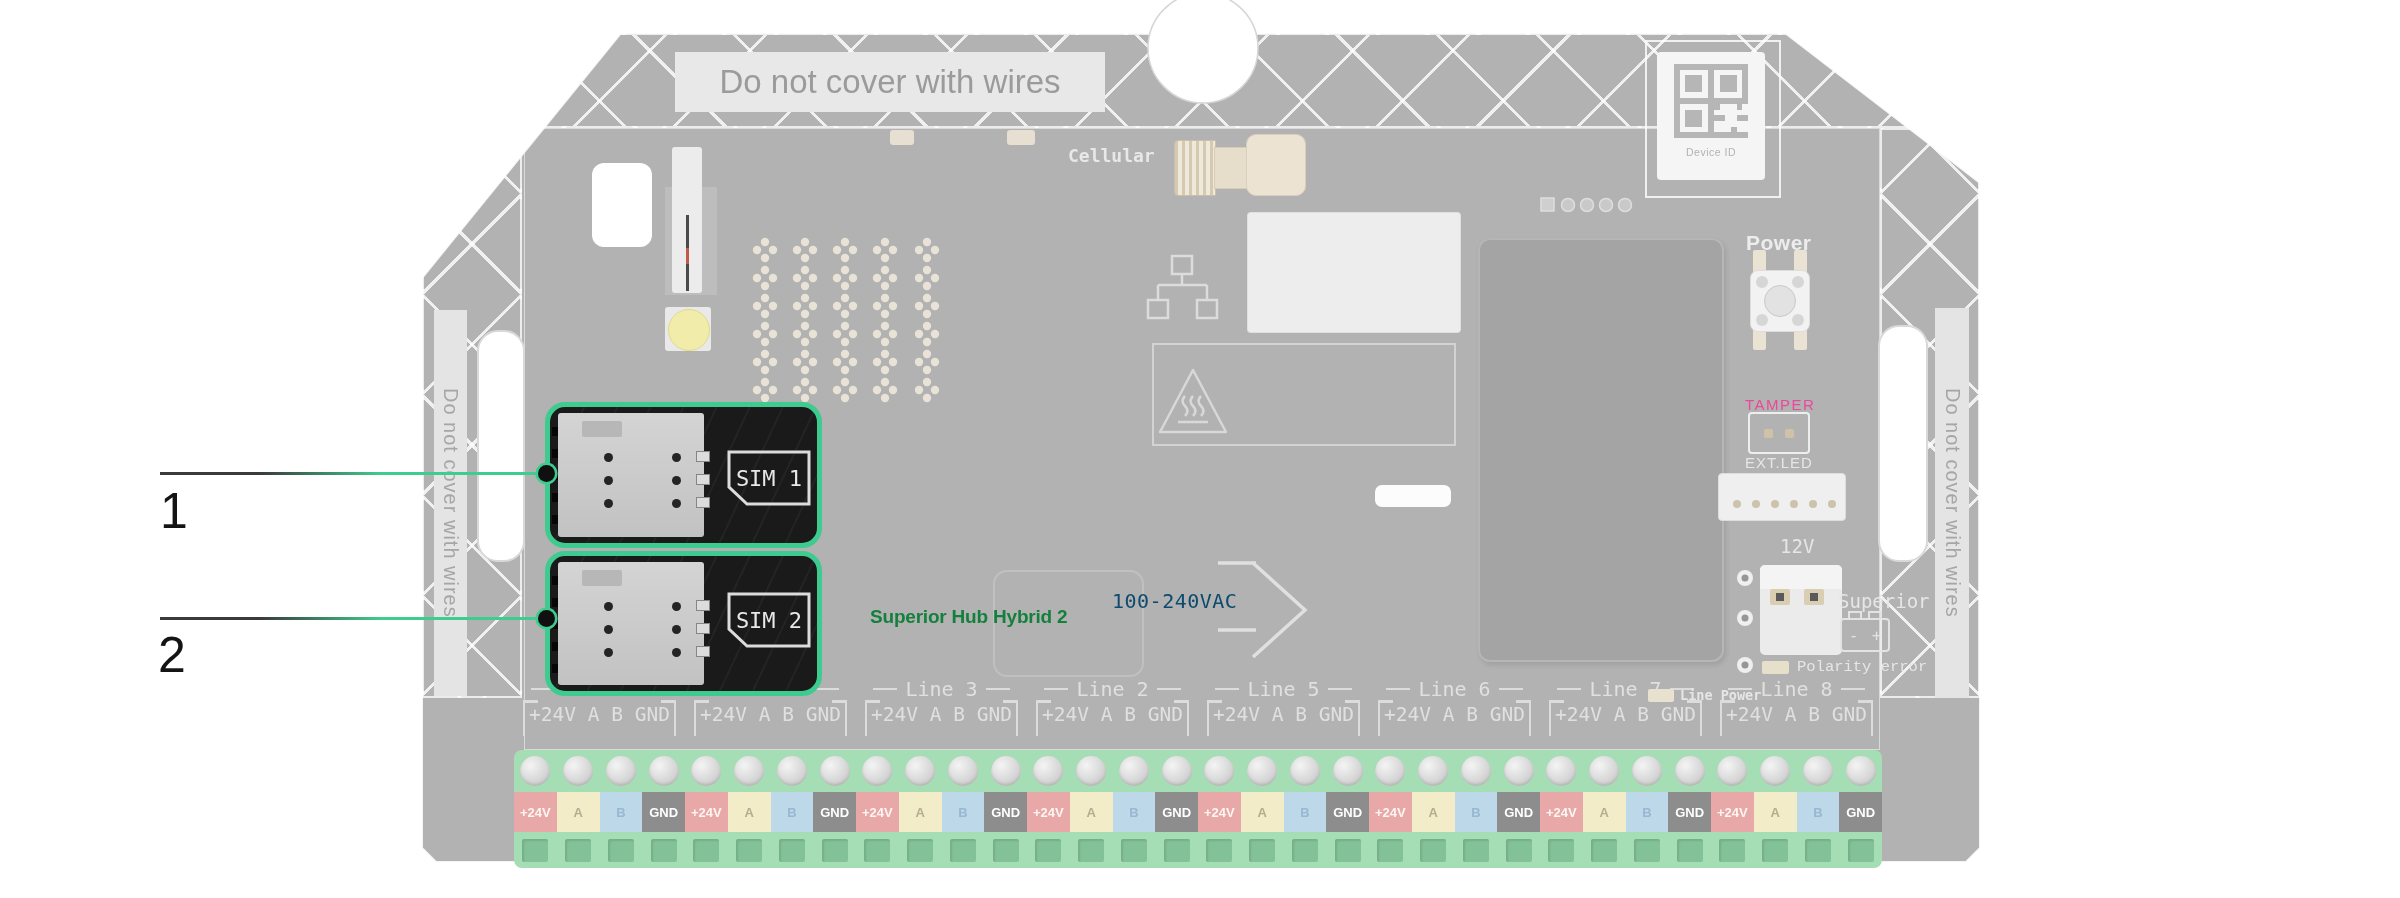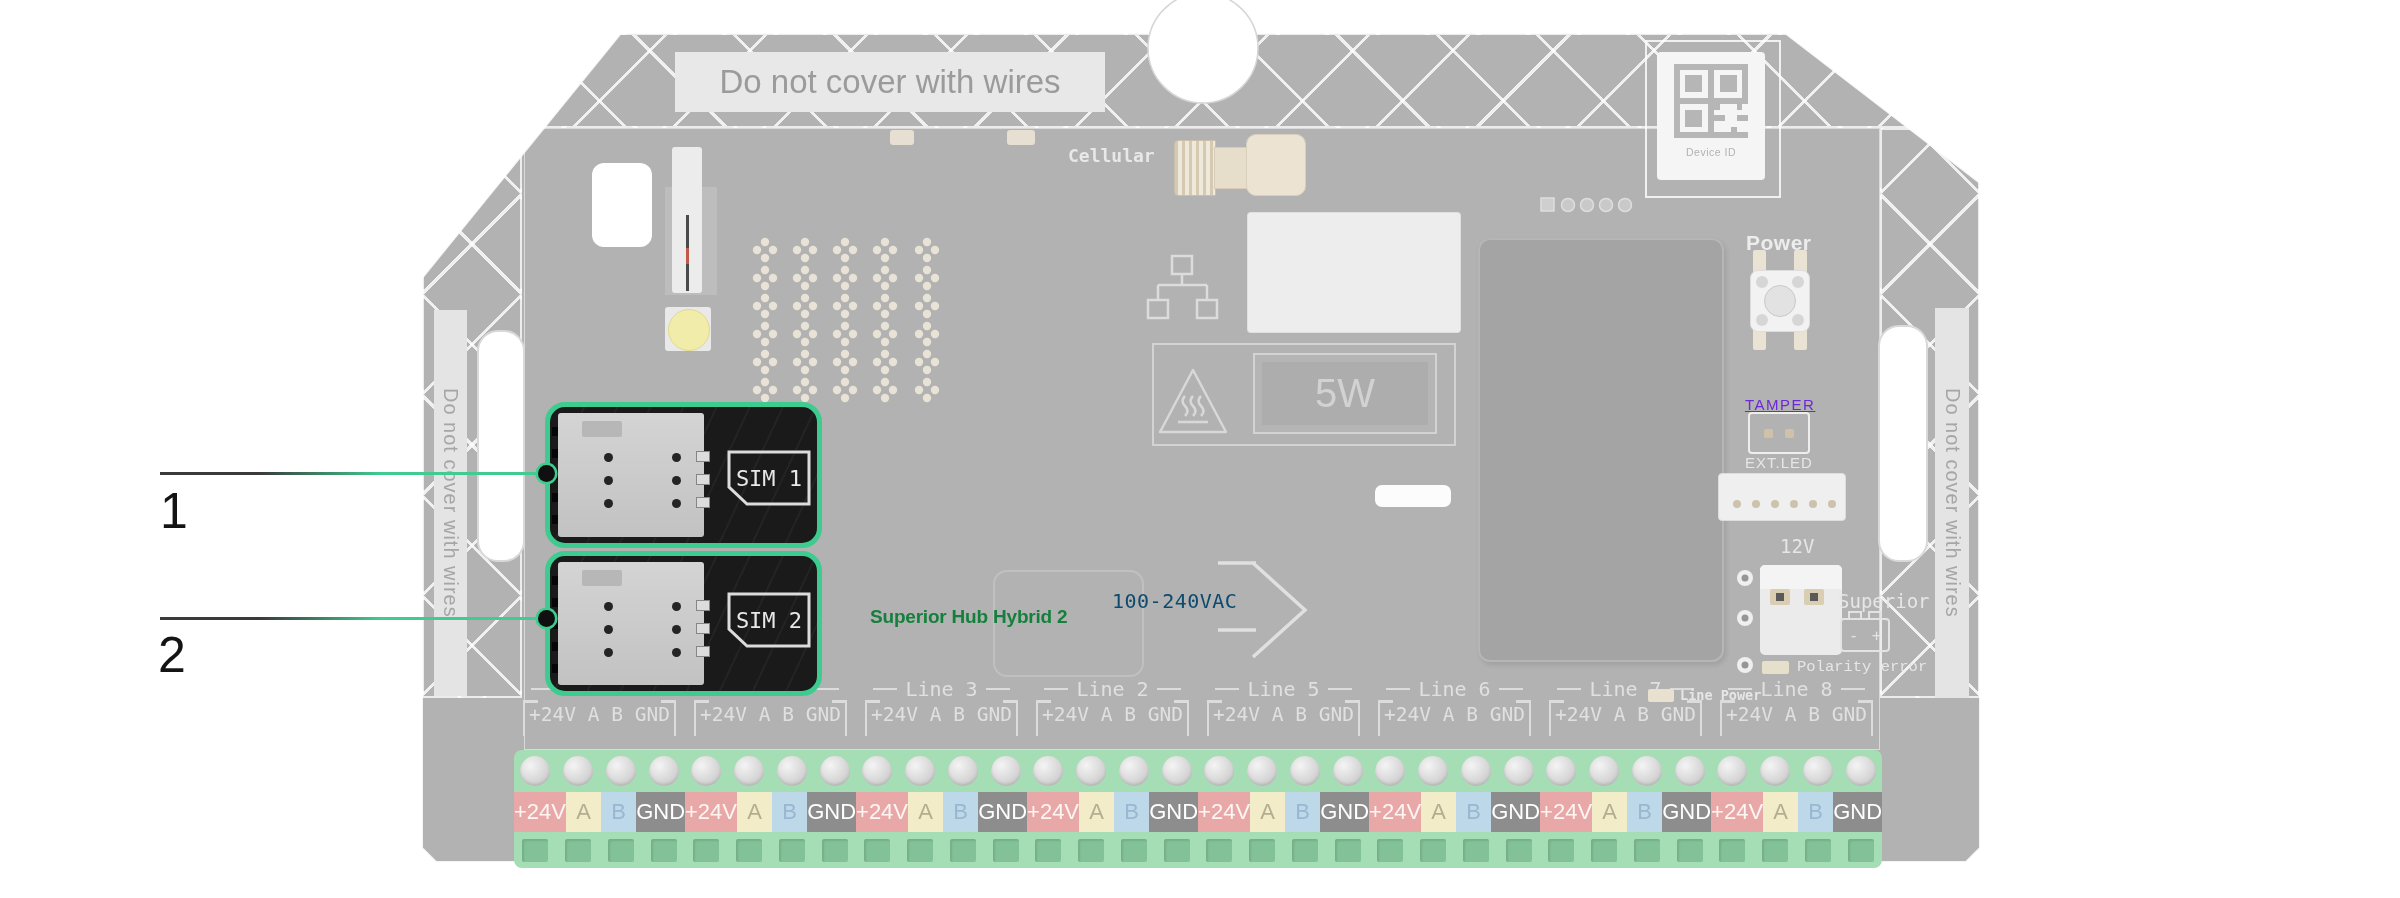--- a/index.html
+++ b/index.html
@@ -80,21 +80,21 @@
 
   
   #power-label{left:1746px;top:231px;font-size:21px;font-weight:600;color:#ededed;letter-spacing:.5px;}
   #power-btn{left:1749px;top:250px;width:62px;height:100px;}
   #power-btn .leg{position:absolute;width:13px;height:24px;background:#eae3d3;border-radius:2px;}
   #power-btn .body{position:absolute;left:1px;top:20px;width:58px;height:60px;background:#f2f2f2;
     border-radius:8px;border:1px solid #ddd;}
   #power-btn .corner{position:absolute;width:12px;height:12px;border-radius:50%;background:#d6d6d6;}
   #power-btn .center{position:absolute;left:13px;top:14px;width:30px;height:30px;border-radius:50%;
     background:#e2e2e2;border:1px solid #c9c9c9;}
-  #tamper-label{left:1745px;top:396px;font-size:15px;color:#6d28d9;letter-spacing:1.5px;text-decoration:underline;}
+  #tamper-label{left:1745px;top:396px;font-size:15px;color:#ec4899;letter-spacing:1.5px;}
   #tamper-conn{left:1748px;top:412px;width:62px;height:42px;border:2.5px solid #eee;border-radius:4px;
     box-sizing:border-box;}
   #tamper-conn span{position:absolute;width:9px;height:9px;border-radius:2px;background:#cfc2a8;top:15px;}
   #extled-label{left:1745px;top:454px;font-size:15px;color:#e6e6e6;letter-spacing:1px;}
   #extled-conn{left:1718px;top:473px;width:126px;height:46px;background:#efefef;border-radius:4px;
     border:1px solid #ddd;}
   #extled-conn span{position:absolute;width:8px;height:8px;border-radius:50%;background:#cdc2ac;top:26px;}
   #v12-label{left:1780px;top:535px;font-size:19px;color:#e6e6e6;}
   #batt-conn{left:1760px;top:565px;width:82px;height:90px;background:#ebebeb;border-radius:5px;}
   #batt-conn::before{content:"";position:absolute;left:0;top:0;width:100%;height:24px;
@@ -125,21 +125,21 @@
   #line-power span{font-size:13.5px;font-weight:bold;color:#e6e6e6;font-family:"DejaVu Sans Mono",monospace;}
 
   #screw-row{left:514px;top:750px;width:1368px;height:42px;background:#a5ddb5;
     border-radius:8px 8px 0 0;display:flex;align-items:center;}
   #screw-row .screw{flex:1;display:flex;align-items:center;justify-content:center;}
   #screw-row .screw i{width:30px;height:30px;border-radius:50%;display:block;
     background:radial-gradient(circle at 35% 32%,#f4f4f4,#cfcfcf 72%);
     box-shadow:inset 0 -2px 3px rgba(0,0,0,.12);}
   #cell-row{left:514px;top:792px;width:1368px;height:40px;display:flex;}
   #cell-row .cell{flex:1;display:flex;align-items:center;justify-content:center;
-    font-weight:normal;font-size:22px;}
+    font-weight:bold;font-size:13px;}
   #hole-row{left:514px;top:832px;width:1368px;height:36px;background:#a5ddb5;
     border-radius:0 0 8px 8px;display:flex;align-items:center;}
   #hole-row .holecell{flex:1;display:flex;align-items:center;justify-content:center;}
   #hole-row .holecell i{width:26px;height:23px;background:#83c298;border-radius:2px;display:block;
     box-shadow:inset 2px 2px 2px rgba(0,0,0,.10);}
 
   
   .sim-box{position:absolute;left:545px;width:277px;background:#1a1a1a;border:5px solid #3ecb8f;
     border-radius:20px;box-sizing:border-box;z-index:5;
     background-image:repeating-linear-gradient(115deg, rgba(255,255,255,.04) 0 2px, transparent 2px 30px);}
@@ -371,23 +371,20 @@
   </div>
   <div id="ant-thread" class="abs"></div>
   <div id="ant-collar" class="abs"></div>
   <div id="ant-elbow" class="abs"></div>
 
   <div id="module-white" class="abs"></div>
   <div id="speaker" class="abs"></div>
   <div id="white-pill" class="abs"></div>
   <div id="ic-outline" class="abs"></div>
   <div id="pwr-outer" class="abs"></div>
-  <div id="pwr-inner" class="abs sans">
-    <span>5W</span>
-  </div>
   <div id="mains-label" class="abs mono">
     <span>100-240VAC</span>
   </div>
   <div id="model-label" class="abs sans">
     <span>Superior Hub Hybrid 2</span>
   </div>
 
   <div id="qr-outline" class="abs"></div>
   <div id="qr-panel" class="abs">
     <div id="qr-grid">

